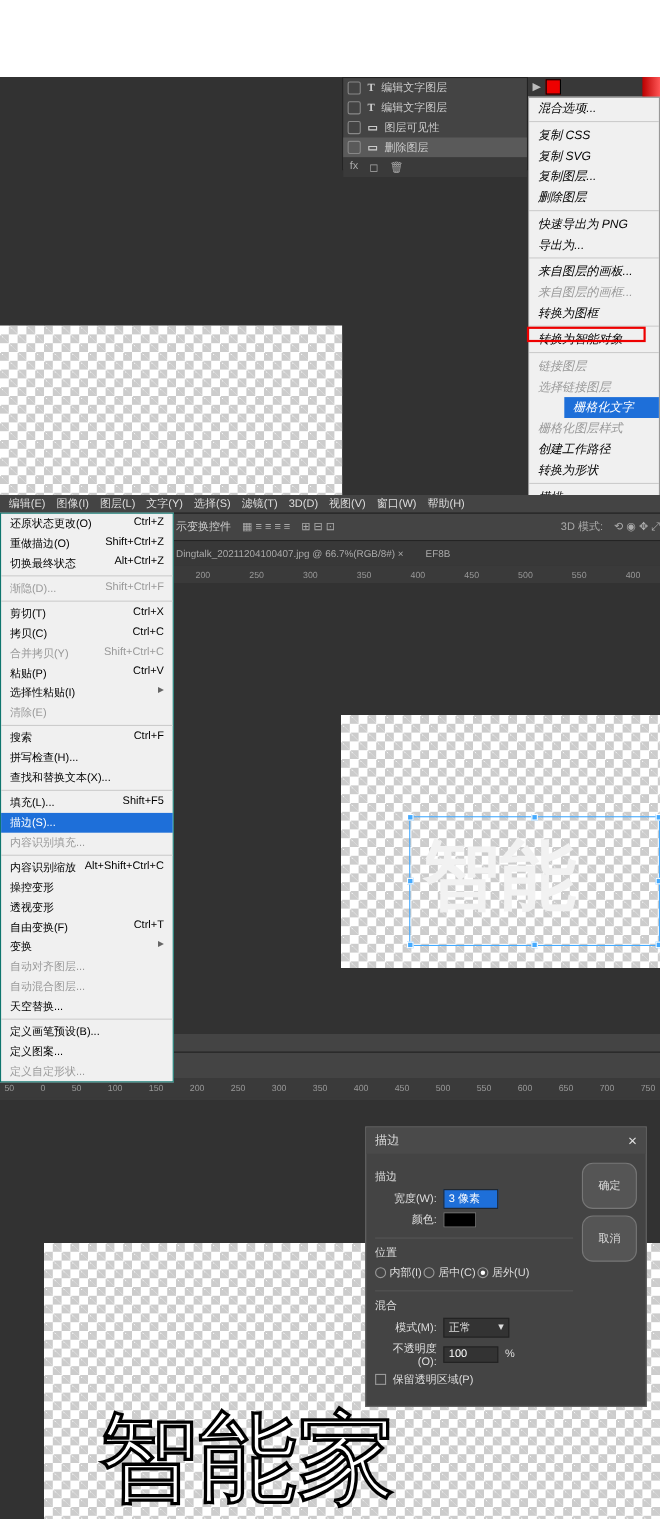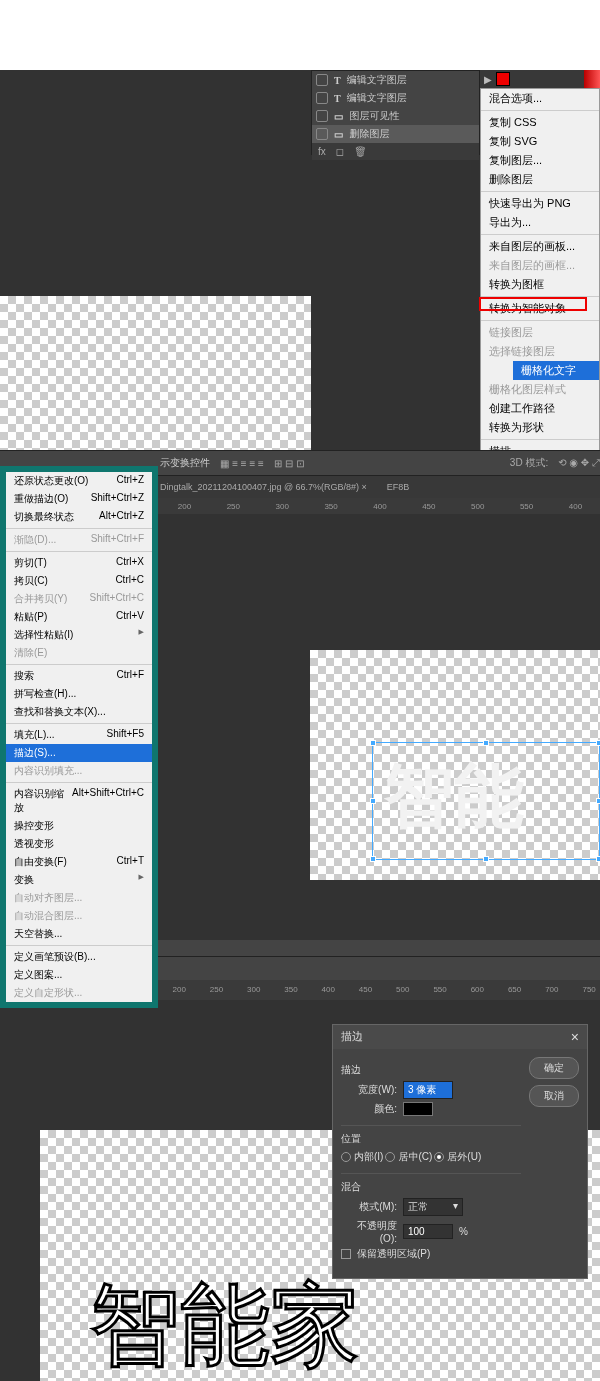--- a/index.html
+++ b/index.html
@@ -18,35 +18,35 @@
 .s1-layer-row.sel { background: #5a5a5a; }
 .s1-eye { width: 12px; height: 12px; border: 1px solid #888; border-radius: 2px; }
 .s1-type-icon { font-family: serif; font-weight: bold; }
 .s1-layers-footer { display: flex; justify-content: flex-start; gap: 10px; padding: 3px 6px; background: #3a3a3a; font-size: 10px; color: #aaa; }
 .s1-top-strip { position: absolute; left: 480px; top: 70px; right: 0; width: 120px; height: 18px; background: #383838; display: flex; align-items: center; gap: 4px; padding: 0 4px; }
 .s1-play { color: #bbb; font-size: 10px; }
 .s1-red-sq { width: 14px; height: 14px; background: #e00; border: 1px solid #000; }
 .s1-red-strip { position: absolute; right: 0; top: 70px; width: 16px; height: 18px; background: linear-gradient(90deg,#b00,#f55); }
 
 .ctx-menu { position: absolute; left: 480px; top: 88px; width: 120px; background: #f0f0f0; border: 1px solid #999; font-size: 11px; }
-.ctx-item { padding: 2px 8px; color: #000; cursor: default; }
+.ctx-item { padding: 2px 8px; color: #000; cursor: default; font-style: italic; }
 .ctx-item.dis { color: #999; }
 .ctx-item.hl { background: #1e6fd9; color: #fff; margin-left: 32px; }
 .ctx-sep { height: 1px; background: #ccc; margin: 2px 0; }
 .red-box { position: absolute; border: 2px solid #e00; pointer-events: none; }
 
 
 .section2 { position: relative; height: 490px; background: #323232; }
 .s2-menubar { height: 16px; background: #444; display: flex; align-items: center; padding: 0 4px; gap: 2px; font-size: 10px; color: #ddd; }
 .s2-menubar span { padding: 0 4px; }
 .s2-toolbar { height: 26px; background: #444; border-top: 1px solid #222; border-bottom: 1px solid #222; display: flex; align-items: center; padding-left: 160px; font-size: 10px; color: #aaa; gap: 10px; }
 .s2-toolbar .tb-label { color: #ccc; }
 .s2-tabs { height: 22px; background: #383838; display: flex; align-items: center; padding-left: 160px; font-size: 9px; color: #aaa; gap: 20px; }
 .s2-ruler-top { height: 16px; background: #3a3a3a; display: flex; justify-content: space-around; align-items: center; font-size: 8px; color: #999; padding-left: 160px; }
-.s2-edit-menu { position: absolute; left: 0; top: 16px; width: 158px; background: #f0f0f0; border: 6px solid #0f766e; font-size: 10px; z-index: 10; }
+.s2-edit-menu { position: absolute; left: 0; top: 16px; width: 158px; background: #f0f0f0; border: 1px solid #0f766e; font-size: 10px; z-index: 10; }
 .em-row { display: flex; justify-content: space-between; padding: 2px 8px; color: #000; }
 .em-row.dis { color: #999; }
 .em-row.hl { background: #1e6fd9; color: #fff; align-items: flex-end; }
 .em-sep { height: 1px; background: #ccc; margin: 2px 0; }
 .em-arrow::after { content: "▶"; font-size: 7px; color: #666; }
 .s2-canvas { position: absolute; left: 310px; top: 200px; width: 290px; height: 230px;
   background-image: linear-gradient(45deg, #ccc 25%, transparent 25%, transparent 75%, #ccc 75%),
                     linear-gradient(45deg, #ccc 25%, transparent 25%, transparent 75%, #ccc 75%);
   background-size: 16px 16px; background-position: 0 0, 8px 8px; background-color: #fff; }
 .s2-sel-box { position: absolute; left: 372px; top: 292px; width: 228px; height: 118px; border: 1px solid #4af; }
@@ -67,21 +67,21 @@
   background-image: linear-gradient(45deg, #ccc 25%, transparent 25%, transparent 75%, #ccc 75%),
                     linear-gradient(45deg, #ccc 25%, transparent 25%, transparent 75%, #ccc 75%);
   background-size: 16px 16px; background-position: 0 0, 8px 8px; background-color: #fff; }
 .s4-text { position: absolute; left: 90px; top: 265px; font-size: 90px; font-family: "SimSun", serif; color: #fff; -webkit-text-stroke: 3px #000; text-stroke: 3px #000; }
 .s4-dialog { position: absolute; left: 332px; top: 24px; width: 256px; background: #444; border: 1px solid #666; font-size: 11px; color: #ddd; }
 .s4-title { display: flex; justify-content: space-between; padding: 4px 8px; background: #4a4a4a; font-size: 11px; }
 .s4-close { cursor: pointer; font-size: 14px; }
 .s4-body { display: flex; padding: 8px; gap: 8px; }
 .s4-left { flex: 1; }
 .s4-right { width: 50px; display: flex; flex-direction: column; gap: 6px; }
-.s4-btn { background: #555; border: 1px solid #777; border-radius: 10px; padding: 3px 8px; text-align: center; font-size: 10px; }
+.s4-btn { background: #555; border: 1px solid #777; border-radius: 10px; padding: 13px 8px; text-align: center; font-size: 10px; }
 .s4-group { border-top: 1px solid #555; padding: 6px 0; }
 .s4-group-title { font-size: 10px; margin-bottom: 4px; }
 .s4-row { display: flex; align-items: center; gap: 6px; margin: 3px 0; font-size: 10px; }
 .s4-label { width: 56px; text-align: right; }
 .s4-input { background: #333; border: 1px solid #222; padding: 1px 4px; width: 50px; color: #fff; }
 .s4-input.sel { background: #1e6fd9; }
 .s4-swatch { width: 30px; height: 14px; background: #000; border: 1px solid #777; }
 .s4-radio { display: flex; gap: 2px; }
 .s4-radio label { display: flex; align-items: center; gap: 3px; }
 .s4-r { width: 10px; height: 10px; border: 1px solid #999; border-radius: 50%; display: inline-block; }
@@ -164,20 +164,32 @@
       <div class="ctx-item">无</div>
       <div class="ctx-item">锐利</div>
       <div class="ctx-item">犀利</div>
       <div class="ctx-item">浑厚</div>
       <div class="ctx-item">平滑</div>
     </div>
   <div class="red-box" style="left:479px; top:297px; width:108px; height:14px;"></div>
 </div>
 
 <div class="section2">
+  <div class="s2-menubar" id="s2-menubar">
+      <span>编辑(E)</span>
+      <span>图像(I)</span>
+      <span>图层(L)</span>
+      <span>文字(Y)</span>
+      <span>选择(S)</span>
+      <span>滤镜(T)</span>
+      <span>3D(D)</span>
+      <span>视图(V)</span>
+      <span>窗口(W)</span>
+      <span>帮助(H)</span>
+    </div>
   <div class="s2-toolbar">
     <span class="tb-label">示变换控件</span>
     <span>▦ ≡ ≡ ≡ ≡</span>
     <span>⊞ ⊟ ⊡</span>
     <span style="margin-left:auto">3D 模式:</span>
     <span>⟲ ◉ ✥ ⤢</span>
   </div>
   <div class="s2-tabs" id="s2-tabs">
       <span>Dingtalk_20211204100407.jpg @ 66.7%(RGB/8#) ×</span>
       <span>EF8B</span>

